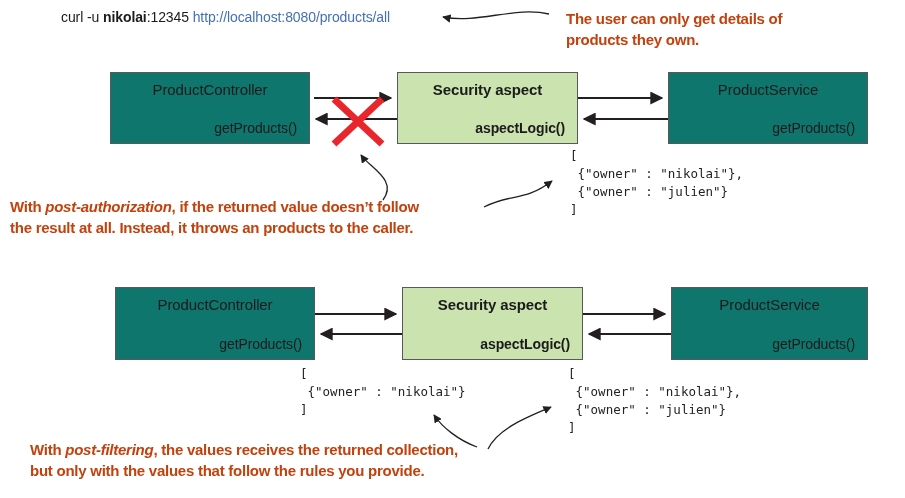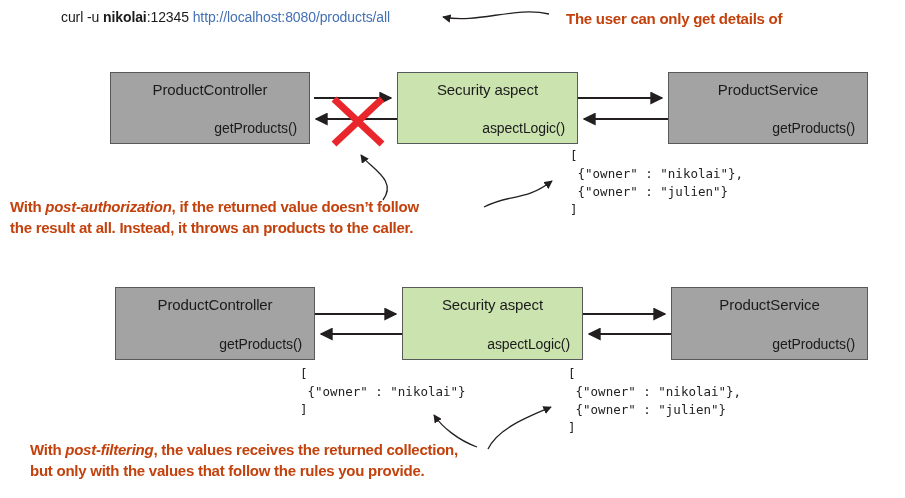--- a/index.html
+++ b/index.html
@@ -14,24 +14,24 @@
   .canvas{
     position:relative;width:905px;height:498px;background:#ffffff;overflow:hidden;
     font-family:"Liberation Sans",sans-serif;color:var(--ink);
   }
   .overlay{position:absolute;left:0;top:0;width:905px;height:498px;pointer-events:none;}
   .flow{stroke:var(--arrow);stroke-width:2;fill:none;}
   .curve{stroke:var(--arrow);stroke-width:1.3;fill:none;}
   .xline{stroke:var(--denied-x);stroke-width:7;stroke-linecap:butt;}
   .mk{fill:var(--arrow);}
   .box{
-    position:absolute;border:1.6px solid var(--box-border);background:#a3a3a3;
+    position:absolute;border:1.6px solid var(--box-border);background:#0f766e;
     box-sizing:border-box;
   }
-  .box.green{background:var(--aspect-fill);}
+  .box.green{background:var(--aspect-fill);font-weight:bold;}
   .box .title{
     display:block;text-align:center;padding-top:8px;font-size:15px;letter-spacing:-0.1px;
   }
   .box .method{
     position:absolute;right:12px;bottom:7px;font-size:14px;letter-spacing:-0.1px;text-align:right;
   }
   .curl{
     position:absolute;left:35px;top:9px;font-size:14px;letter-spacing:-0.1px;white-space:nowrap;margin-left:26px;
   }
   .curl .user{font-weight:700;}
@@ -82,20 +82,21 @@
     <path class="curve" d="M477,447 C458,440 442,427 434,415" marker-end="url(#ah)"></path>
     <path class="curve" d="M488,449 C498,428 528,417 551,407" marker-end="url(#ah)"></path>
   </svg>
 
   <div class="curl">
     <span>curl -u </span><span class="user">nikolai</span><span>:12345 </span><span class="url">http://localhost:8080/products/all</span>
   </div>
 
   <div class="callout" style="left:566px;top:8px;">
     <div>The user can only get details of</div>
+    <div>products they own.</div>
   </div>
 
   <div class="box" style="left:110px;top:72px;width:200px;height:72px;">
     <span class="title">ProductController</span>
     <span class="method">getProducts()</span>
   </div>
   <div class="box green" style="left:397px;top:72px;width:181px;height:72px;">
     <span class="title">Security aspect</span>
     <span class="method">aspectLogic()</span>
   </div>

